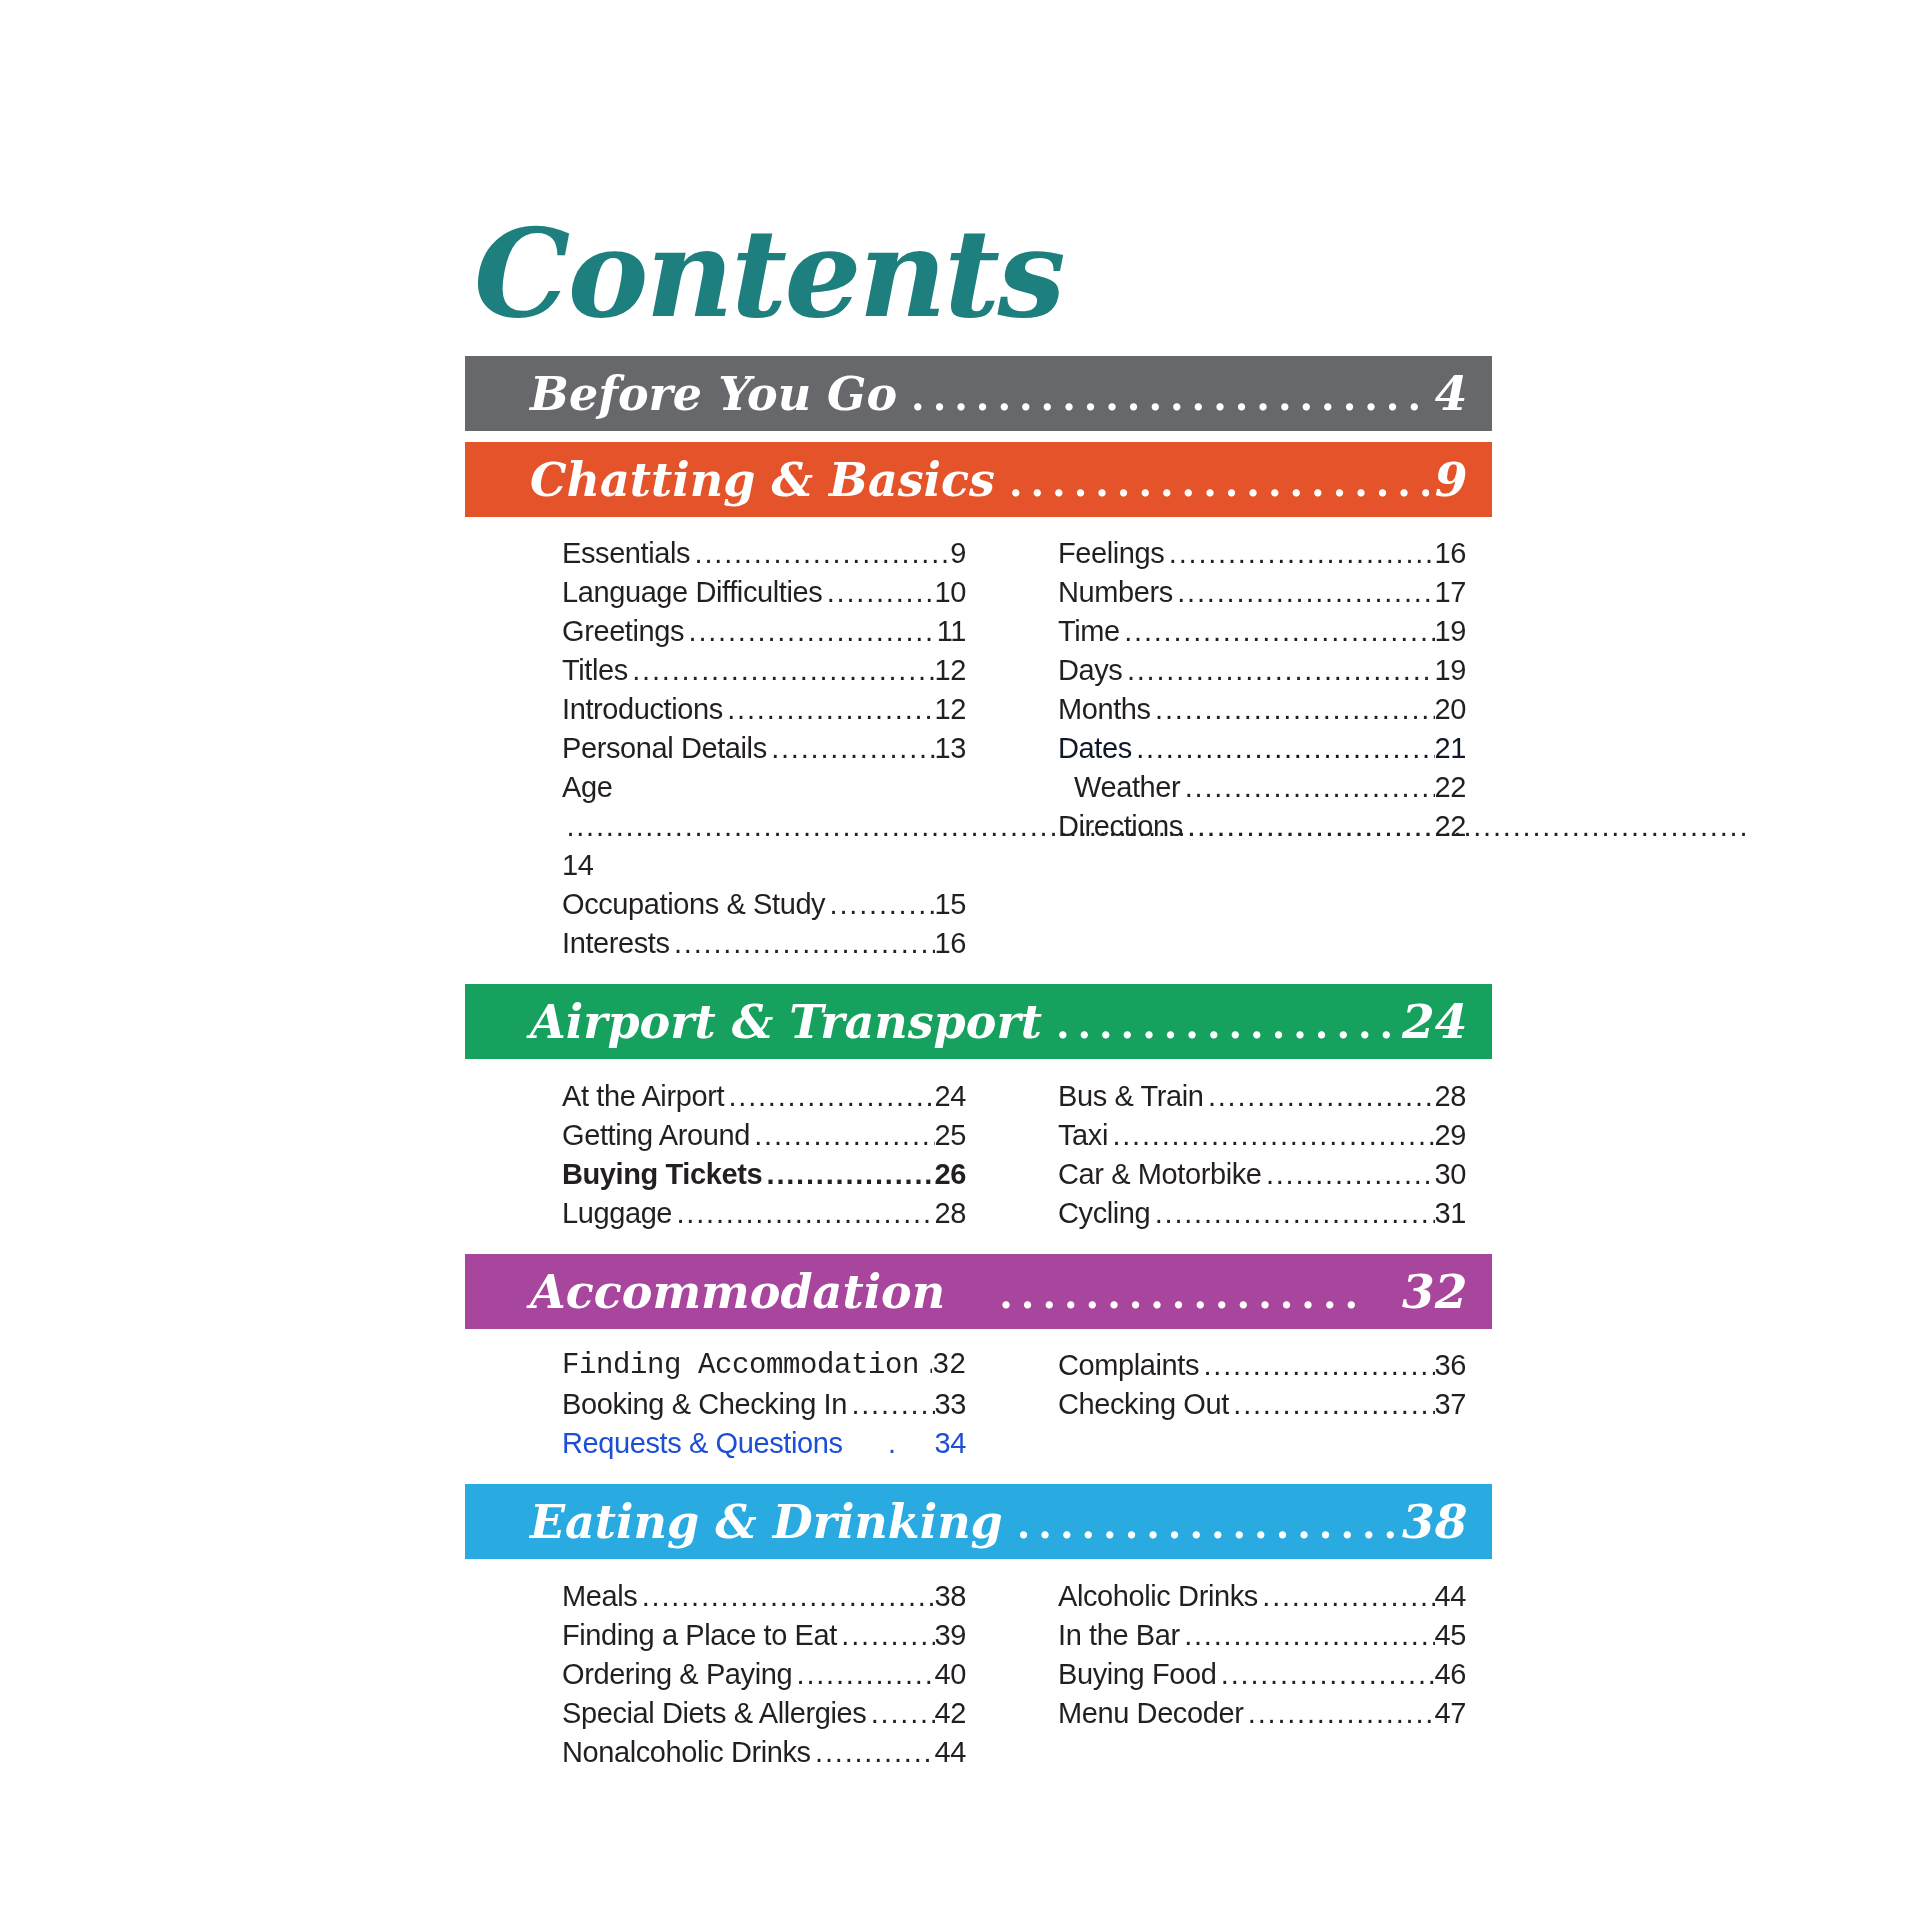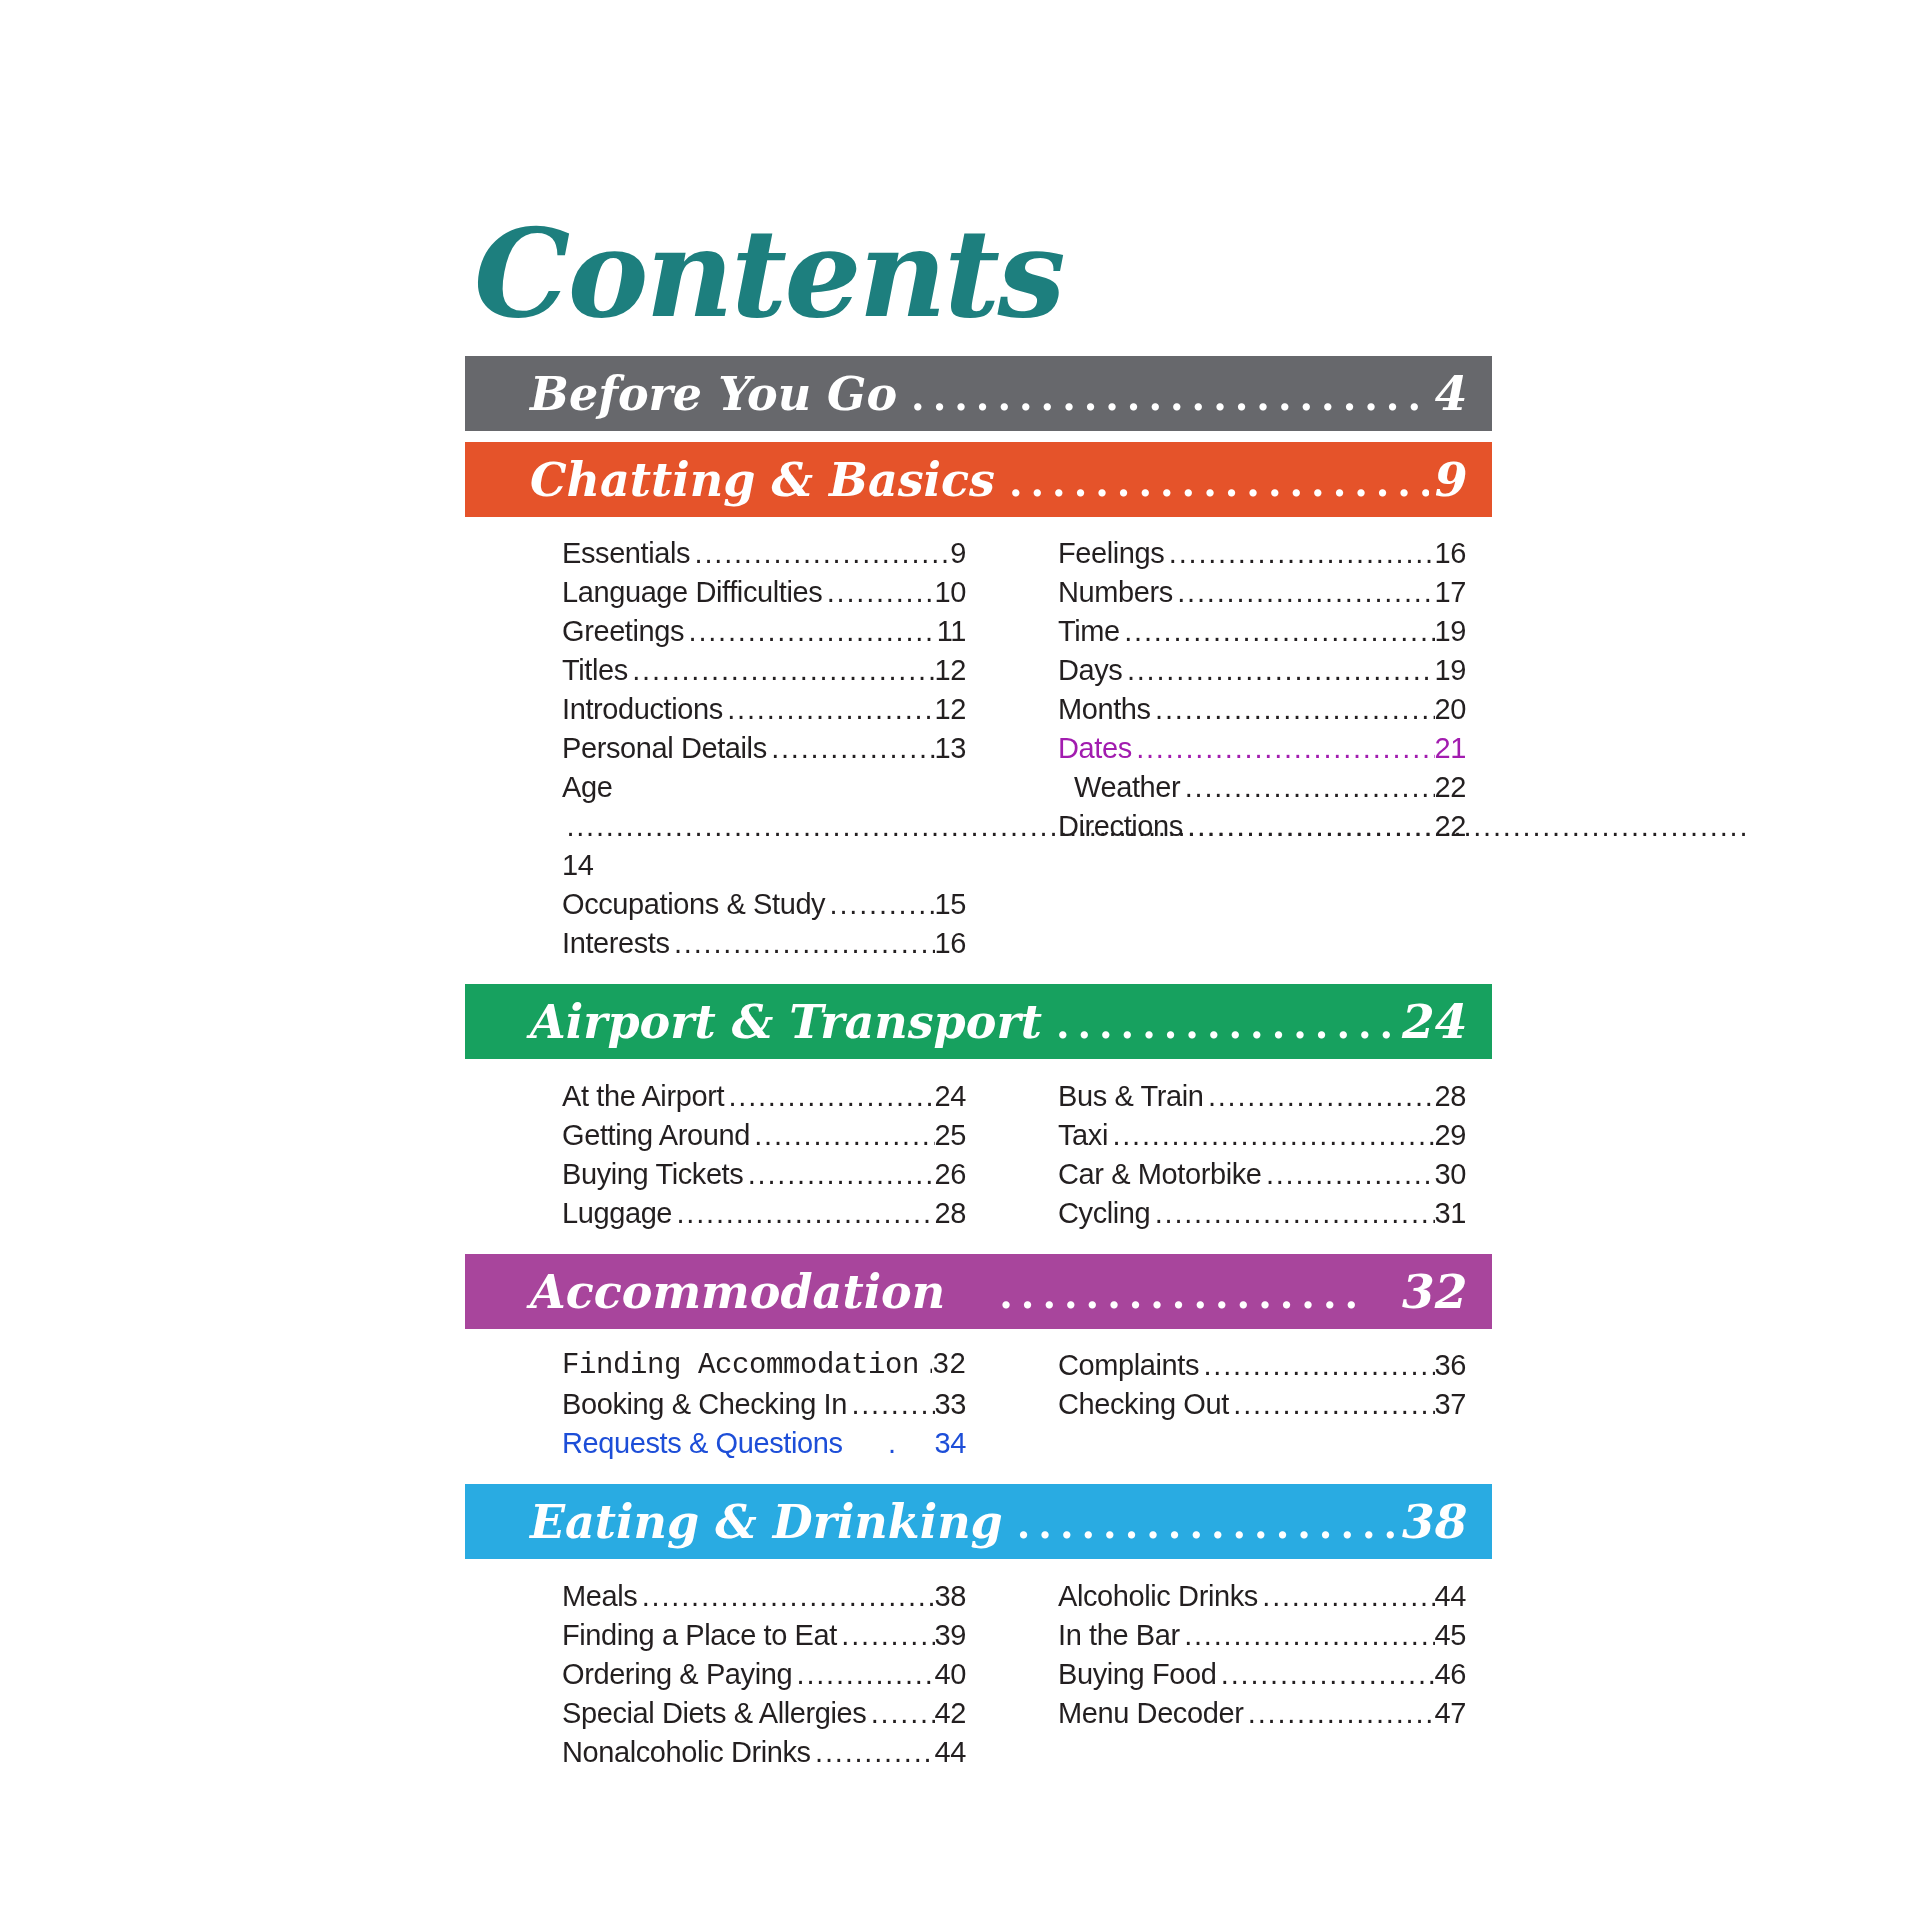--- a/index.html
+++ b/index.html
@@ -173,21 +173,21 @@
         <div class="entry" style="color: rgb(35, 31, 32);">
           <span class="e-label">Days</span>
           <span class="e-dots">........................................................................................................................</span>
           <span class="e-page">19</span>
         </div>
         <div class="entry" style="color: rgb(35, 31, 32);">
           <span class="e-label">Months</span>
           <span class="e-dots">........................................................................................................................</span>
           <span class="e-page">20</span>
         </div>
-        <div class="entry" style="color: #a21caf; text-align: right;">
+        <div class="entry" style="color: #0f172a; text-align: right;">
           <span class="e-label">Dates</span>
           <span class="e-dots">........................................................................................................................</span>
           <span class="e-page">21</span>
         </div>
         <div class="entry" style="color: rgb(35, 31, 32); margin-left: 16px;">
           <span class="e-label">Weather</span>
           <span class="e-dots">........................................................................................................................</span>
           <span class="e-page">22</span>
         </div>
         <div class="entry" style="color: rgb(35, 31, 32);">
@@ -208,21 +208,21 @@
         <div class="entry" style="color: rgb(35, 31, 32);">
           <span class="e-label">At the Airport</span>
           <span class="e-dots">........................................................................................................................</span>
           <span class="e-page">24</span>
         </div>
         <div class="entry" style="color: rgb(35, 31, 32);">
           <span class="e-label">Getting Around</span>
           <span class="e-dots">........................................................................................................................</span>
           <span class="e-page">25</span>
         </div>
-        <div class="entry" style="color: rgb(35, 31, 32);">
+        <div class="entry" style="color: rgb(35, 31, 32); font-weight: bold;">
           <span class="e-label">Buying Tickets</span>
           <span class="e-dots">........................................................................................................................</span>
           <span class="e-page">26</span>
         </div>
         <div class="entry" style="color: rgb(35, 31, 32);">
           <span class="e-label">Luggage</span>
           <span class="e-dots">........................................................................................................................</span>
           <span class="e-page">28</span>
         </div>
       </div>

